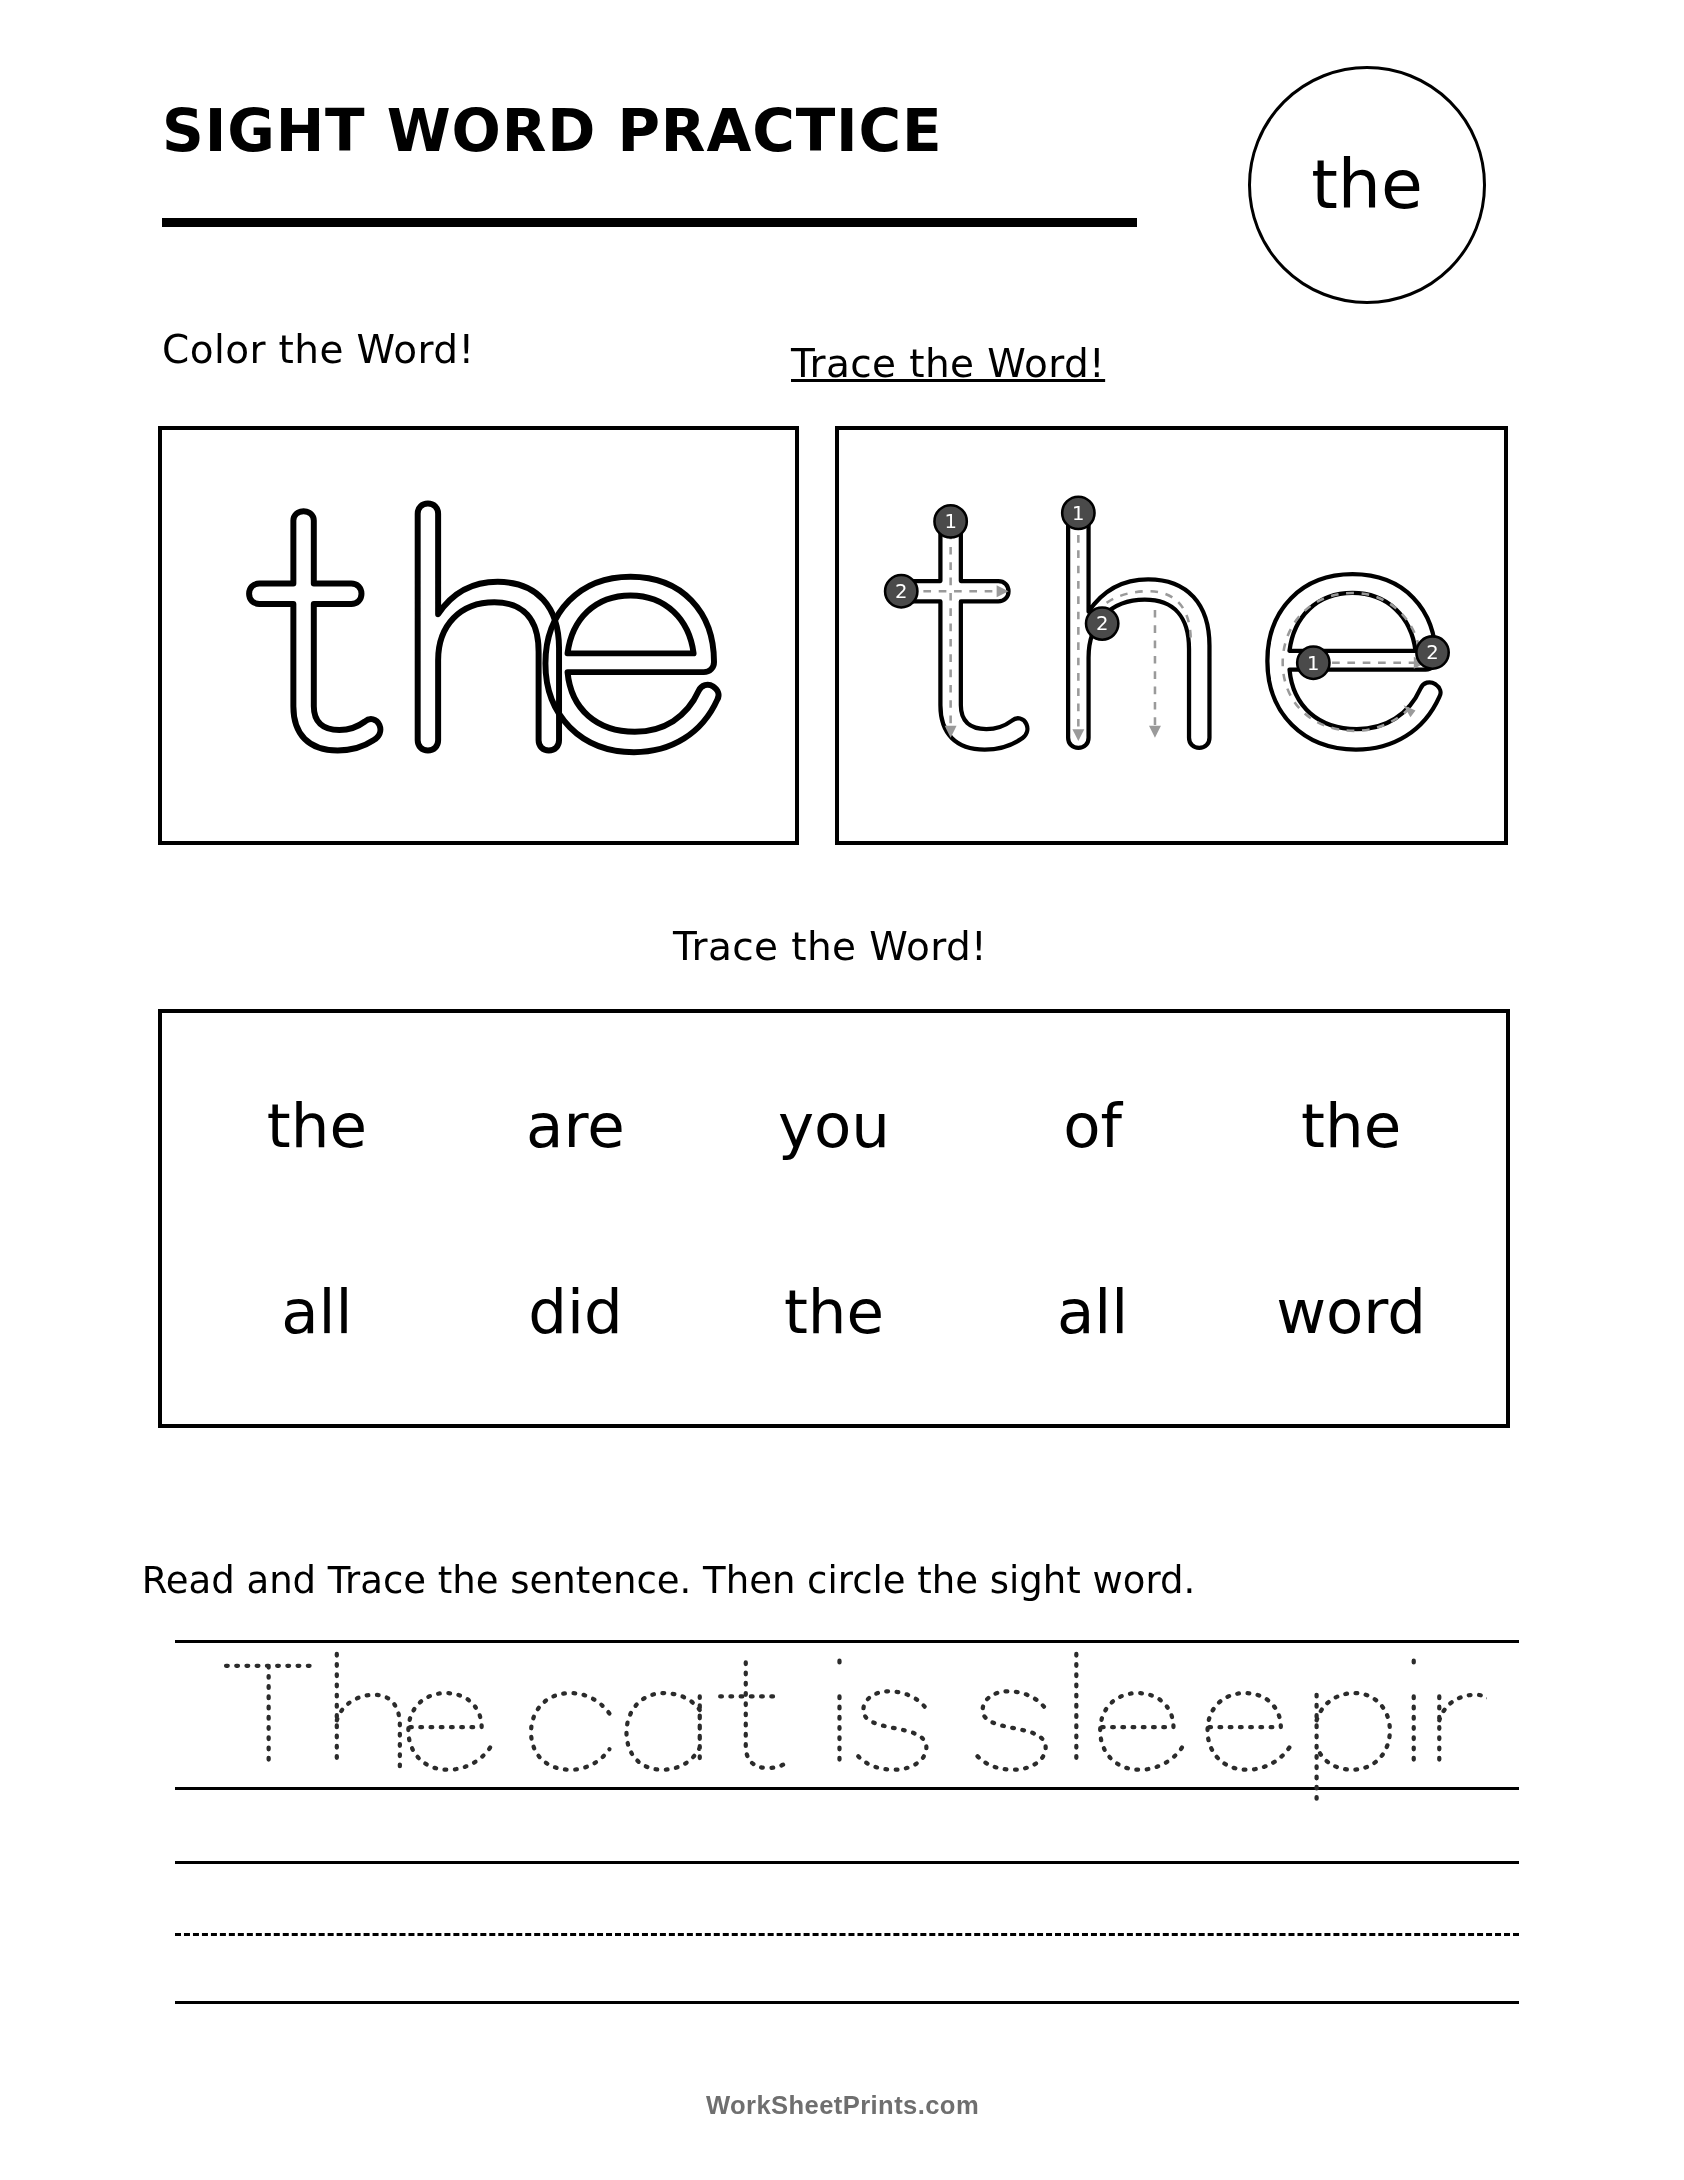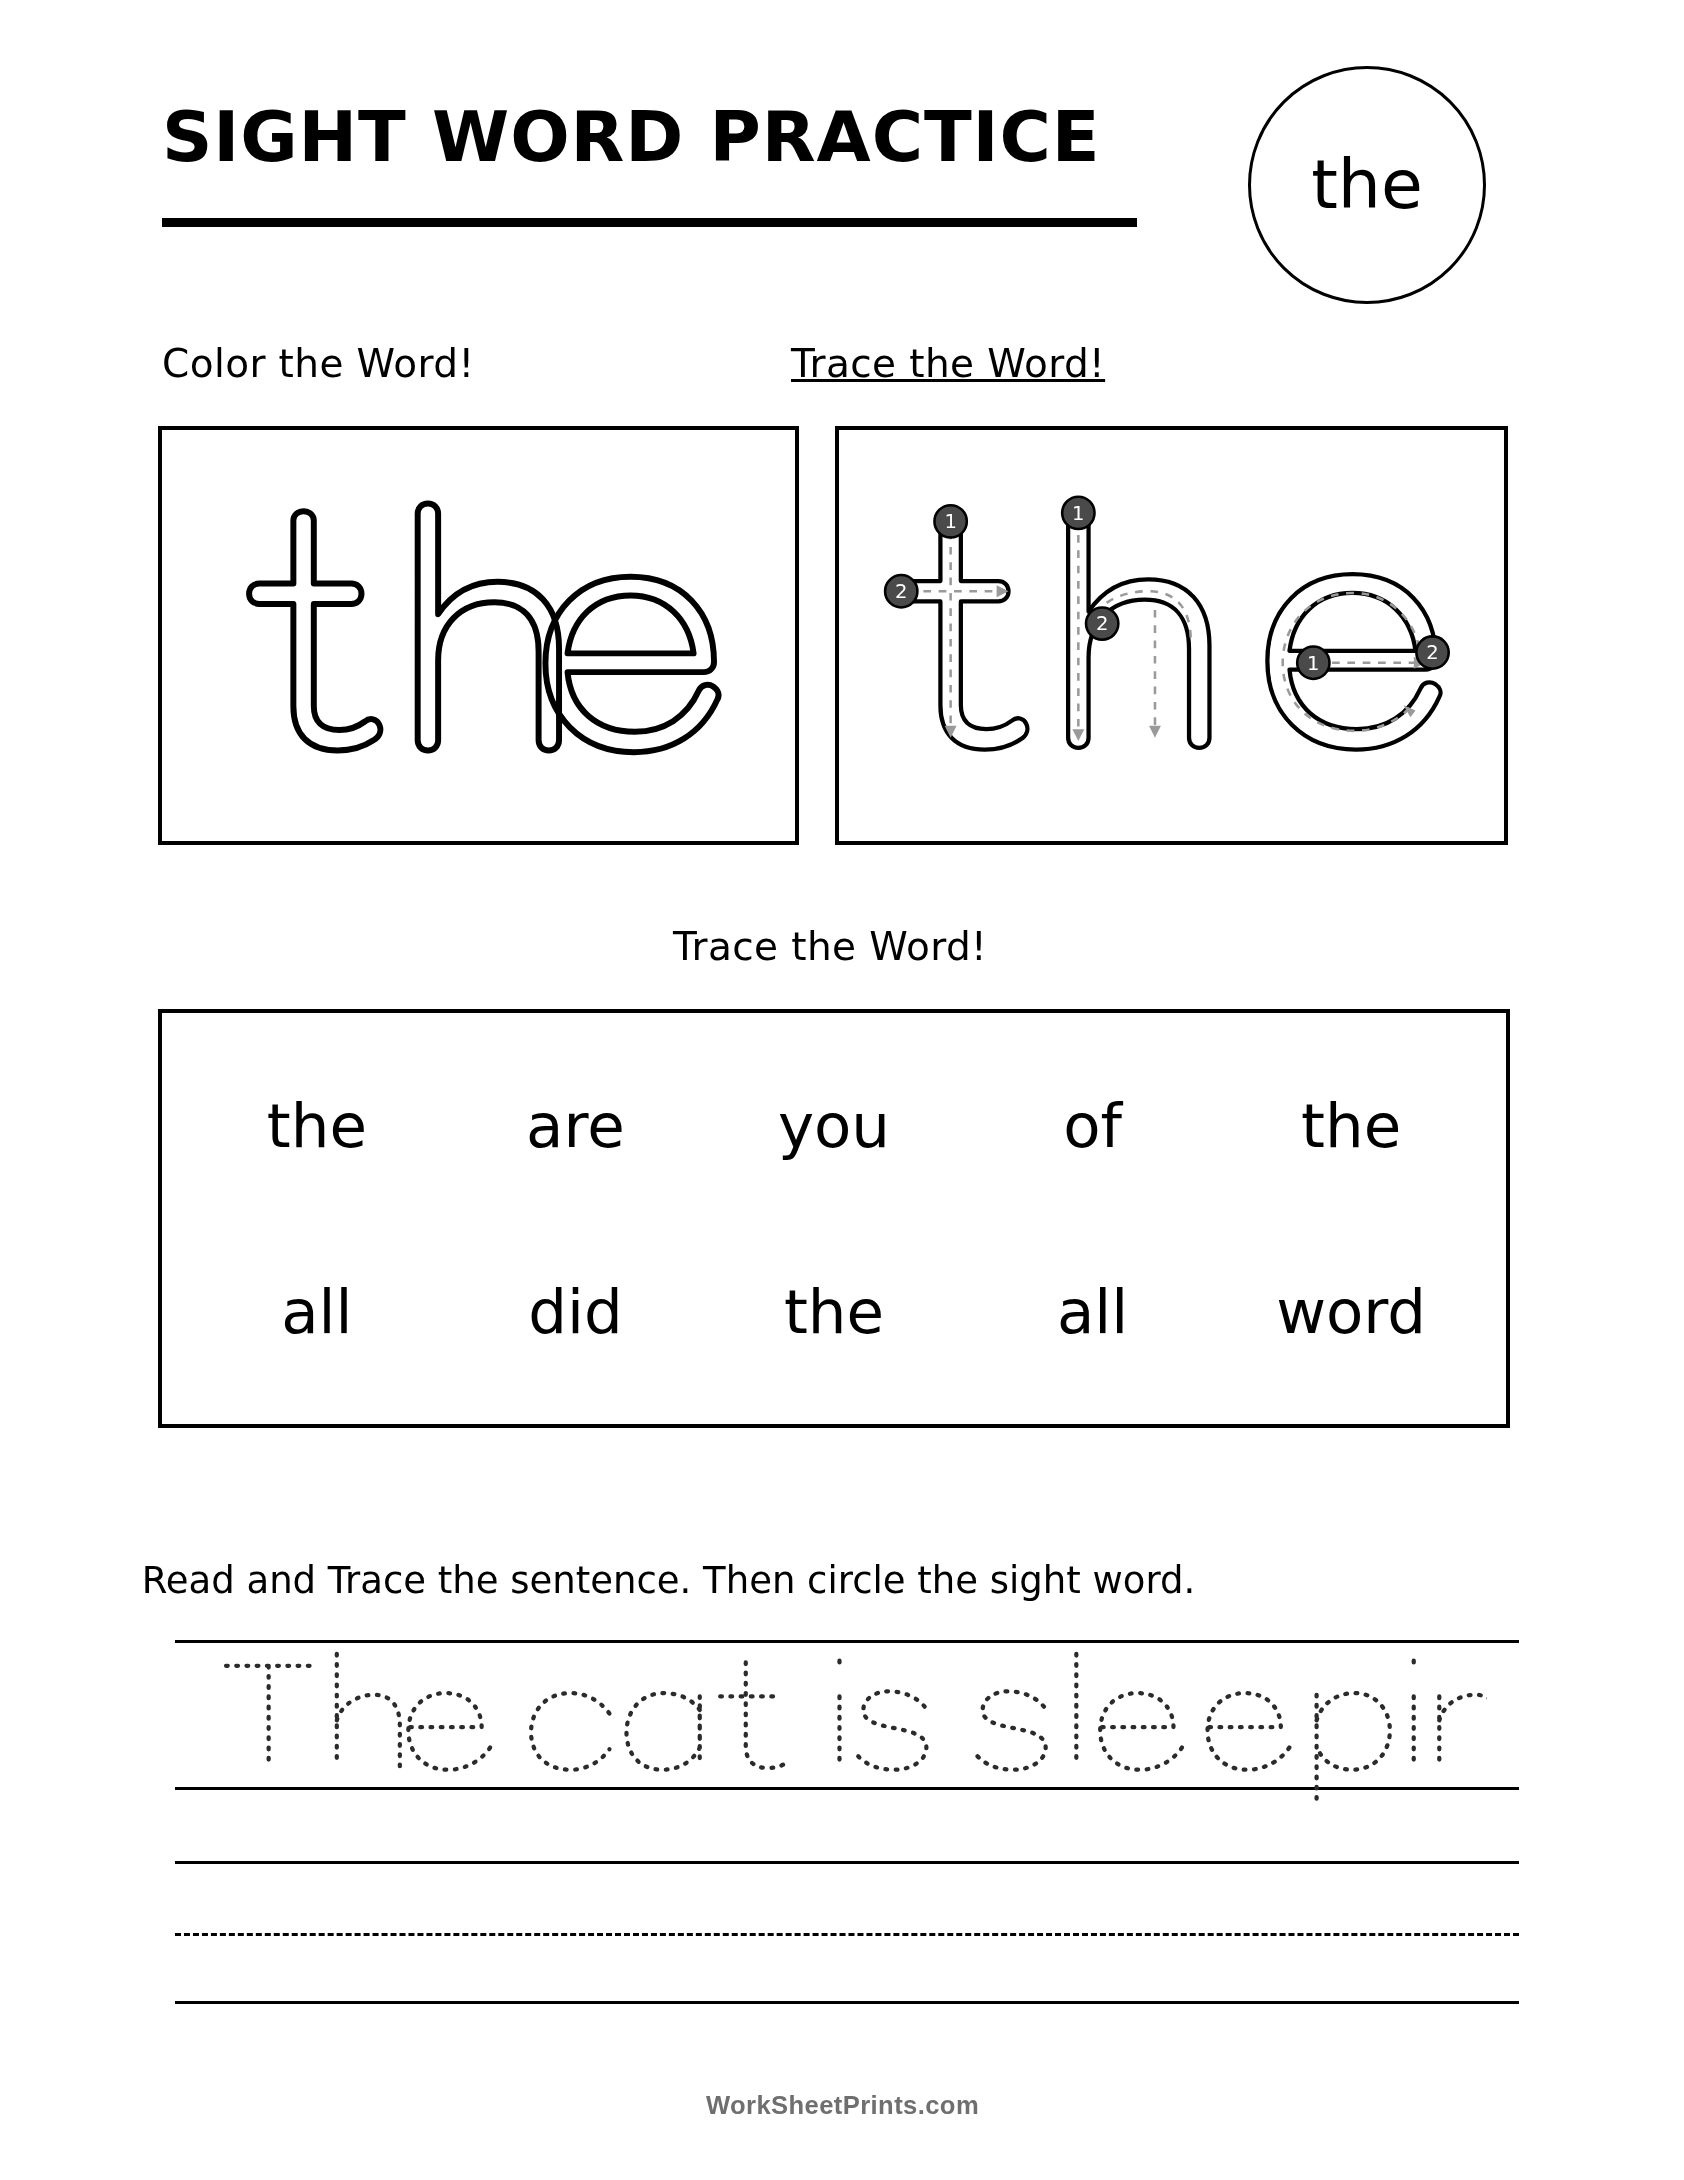--- a/index.html
+++ b/index.html
@@ -26,21 +26,21 @@
   .header {
     position: absolute;
     left: 162px;
     top: 102px;
     width: 1363px;
     height: 213px;
   }
   .title {
     font-family: "DejaVu Sans", sans-serif;
     font-weight: 800;
-    font-size: 70px;
+    font-size: 58px;
     letter-spacing: 0.9px;
     line-height: 1;
     margin: 0;
     padding: 0;
     white-space: nowrap;
   }
   .title-rule {
     position: absolute;
     left: 0;
     top: 116px;
@@ -198,21 +198,21 @@
 <div class="page">
 
   <div class="header">
     <h1 class="title">SIGHT WORD PRACTICE</h1>
     <div class="title-rule"></div>
     <div class="word-badge">
       <span>the</span>
     </div>
   </div>
 
-  <div class="section-label" style="left:162px; top:341px;">Color the Word!</div>
+  <div class="section-label" style="left:162px; top:327px;">Color the Word!</div>
   <div class="section-label" style="left:791px; top:341px;text-decoration:underline;">Trace the Word!</div>
   <div class="section-label" style="left:673px; top:924px;">Trace the Word!</div>
 
   <div class="box" id="color-box">
     <div class="outline-word">
       <svg width="528" height="281" viewBox="0 0 620 330" aria-hidden="true">
         <g fill="none" stroke="#000" stroke-width="7" stroke-linecap="round" stroke-linejoin="round">
 
           <path d="M 92 30
                    C 92 24 97 19 104 19

